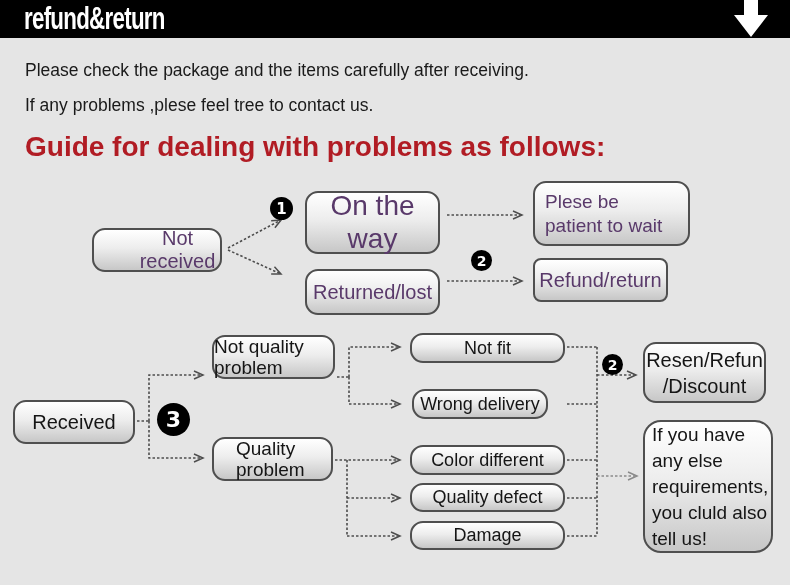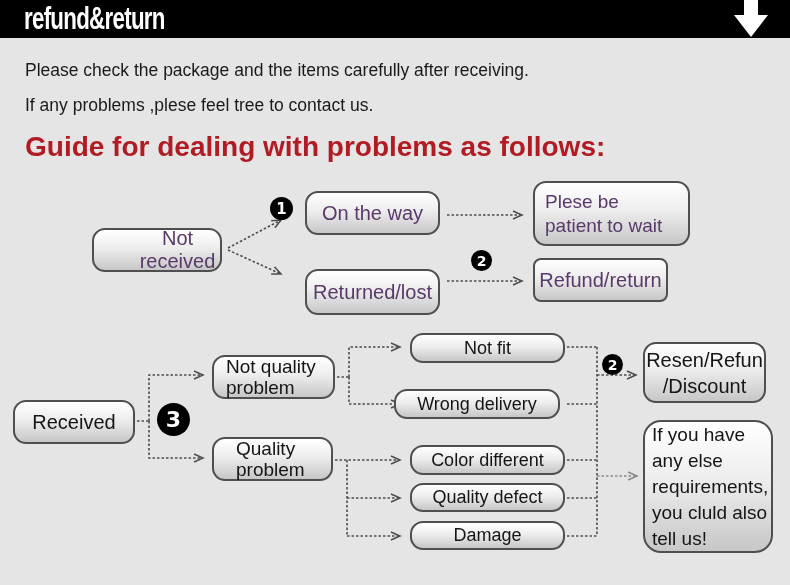--- a/index.html
+++ b/index.html
@@ -25,30 +25,30 @@
   
   .node { position:absolute; z-index:2; display:flex; align-items:center; justify-content:center;
           text-align:center; color:#151515; font-size:18px; line-height:1.15;
           background:linear-gradient(180deg,#ffffff 0%,#ededed 45%,#c7c7c7 100%);
           border:2px solid #4f4f4f; border-radius:13px; }
   .purple { color:#59396a; }
   .left { justify-content:flex-start; text-align:left; }
   .multiline { white-space:pre-line; }
 
   .n-not-received { left:92px;  top:228px; width:130px; height:44px; font-size:20px;padding-left:41px; }
-  .n-on-the-way   { left:305px; top:191px; width:135px; height:44px; font-size:20px; }
+  .n-on-the-way   { left:305px; top:191px; width:135px; height:63px; font-size:28px; }
   .n-returned     { left:305px; top:256px; width:135px; height:46px; font-size:20px;margin-top:13px; }
   .n-wait         { left:533px; top:181px; width:157px; height:65px; font-size:19px; line-height:24px; padding-left:10px; }
   .n-refund       { left:533px; top:258px; width:135px; height:44px; font-size:20px;border-radius:8px; }
 
   .n-received     { left:13px;  top:400px; width:122px; height:44px; font-size:20px; }
-  .n-not-quality  { left:212px; top:355px; width:123px; height:44px; font-size:19px; line-height:21px; padding-left:12px; }
+  .n-not-quality  { left:212px; top:335px; width:123px; height:44px; font-size:19px; line-height:21px; }
   .n-quality      { left:212px; top:437px; width:121px; height:44px; font-size:19px; line-height:21px; padding-left:22px; }
   .n-not-fit      { left:410px; top:333px; width:155px; height:30px; }
-  .n-wrong        { left:394px; top:389px; width:166px; height:30px; }
+  .n-wrong        { left:412px; top:389px; width:136px; height:30px; }
   .n-color        { left:410px; top:445px; width:155px; height:30px; }
   .n-defect       { left:410px; top:483px; width:155px; height:29px; }
   .n-damage       { left:410px; top:521px; width:155px; height:29px; }
   .n-resen        { left:643px; top:342px; width:123px; height:61px; font-size:20px; line-height:26px; }
   .n-else         { left:643px; top:420px; width:130px; height:133px; font-size:19px; line-height:26px;
                     padding-left:7px; border-radius:18px; }
 
   
   .badge { position:absolute; z-index:3; background:#000; color:#fff; border-radius:50%;
            display:flex; align-items:center; justify-content:center; font-weight:bold;

